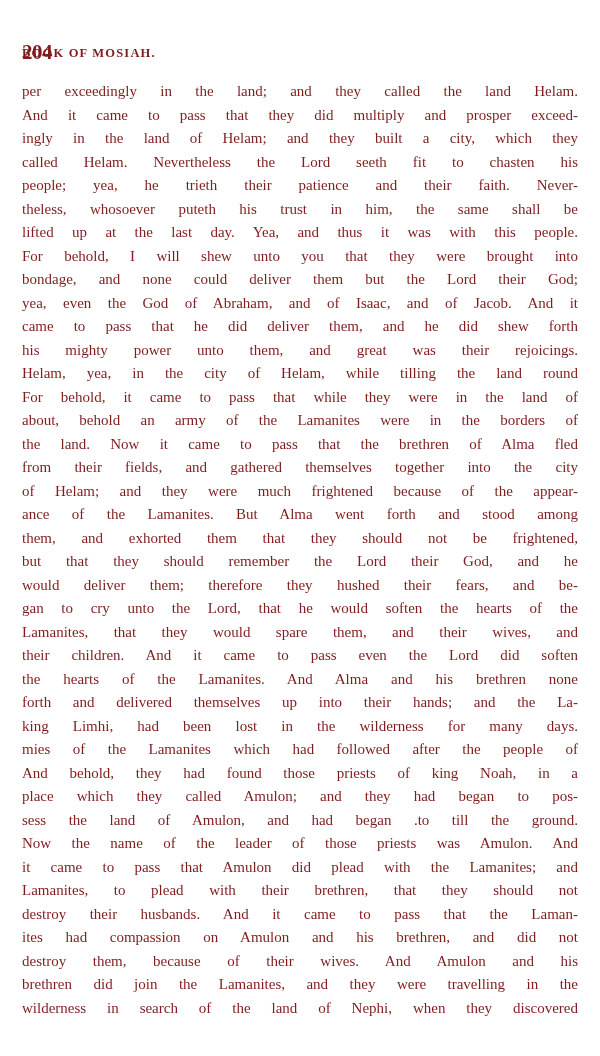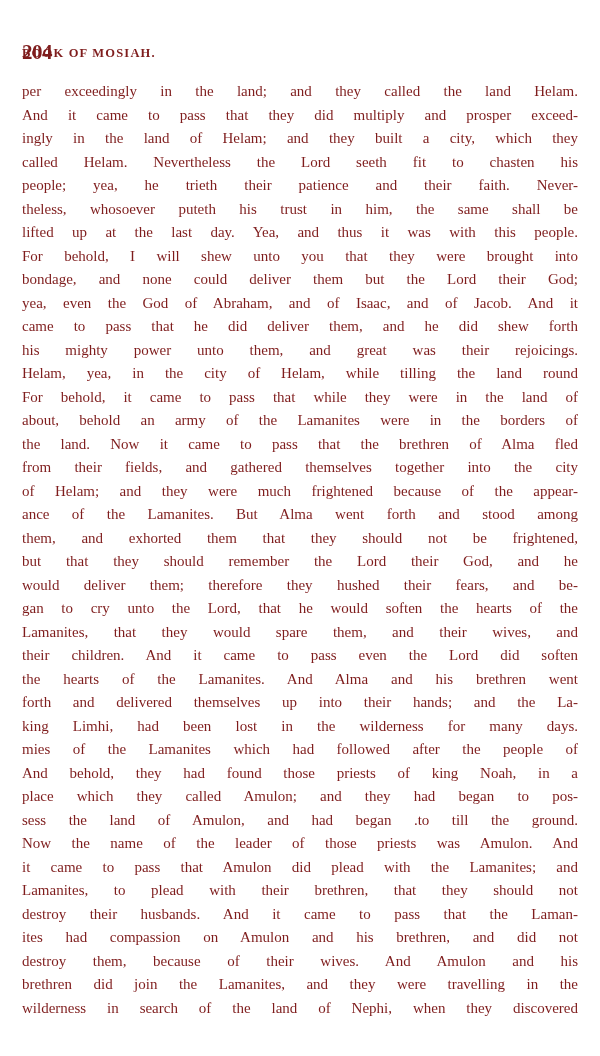--- a/index.html
+++ b/index.html
@@ -56,21 +56,21 @@
       <span class="line">the land. Now it came to pass that the brethren of Alma fled</span>
       <span class="line">from their fields, and gathered themselves together into the city</span>
       <span class="line">of Helam; and they were much frightened because of the appear-</span>
       <span class="line">ance of the Lamanites. But Alma went forth and stood among</span>
       <span class="line">them, and exhorted them that they should not be frightened,</span>
       <span class="line">but that they should remember the Lord their God, and he</span>
       <span class="line">would deliver them; therefore they hushed their fears, and be-</span>
       <span class="line">gan to cry unto the Lord, that he would soften the hearts of the</span>
       <span class="line">Lamanites, that they would spare them, and their wives, and</span>
       <span class="line">their children. And it came to pass even the Lord did soften</span>
-      <span class="line">the hearts of the Lamanites. And Alma and his brethren went</span>
+      <span class="line">the hearts of the Lamanites. And Alma and his brethren none</span>
       <span class="line">forth and delivered themselves up into their hands; and the La-</span>
       <span class="line">king Limhi, had been lost in the wilderness for many days.</span>
       <span class="line">mies of the Lamanites which had followed after the people of</span>
       <span class="line">And behold, they had found those priests of king Noah, in a</span>
       <span class="line">place which they called Amulon; and they had began to pos-</span>
       <span class="line">sess the land of Amulon, and had began .to till the ground.</span>
       <span class="line">Now the name of the leader of those priests was Amulon. And</span>
       <span class="line">it came to pass that Amulon did plead with the Lamanites; and</span>
       <span class="line">Lamanites, to plead with their brethren, that they should not</span>
       <span class="line">destroy their husbands. And it came to pass that the Laman-</span>

